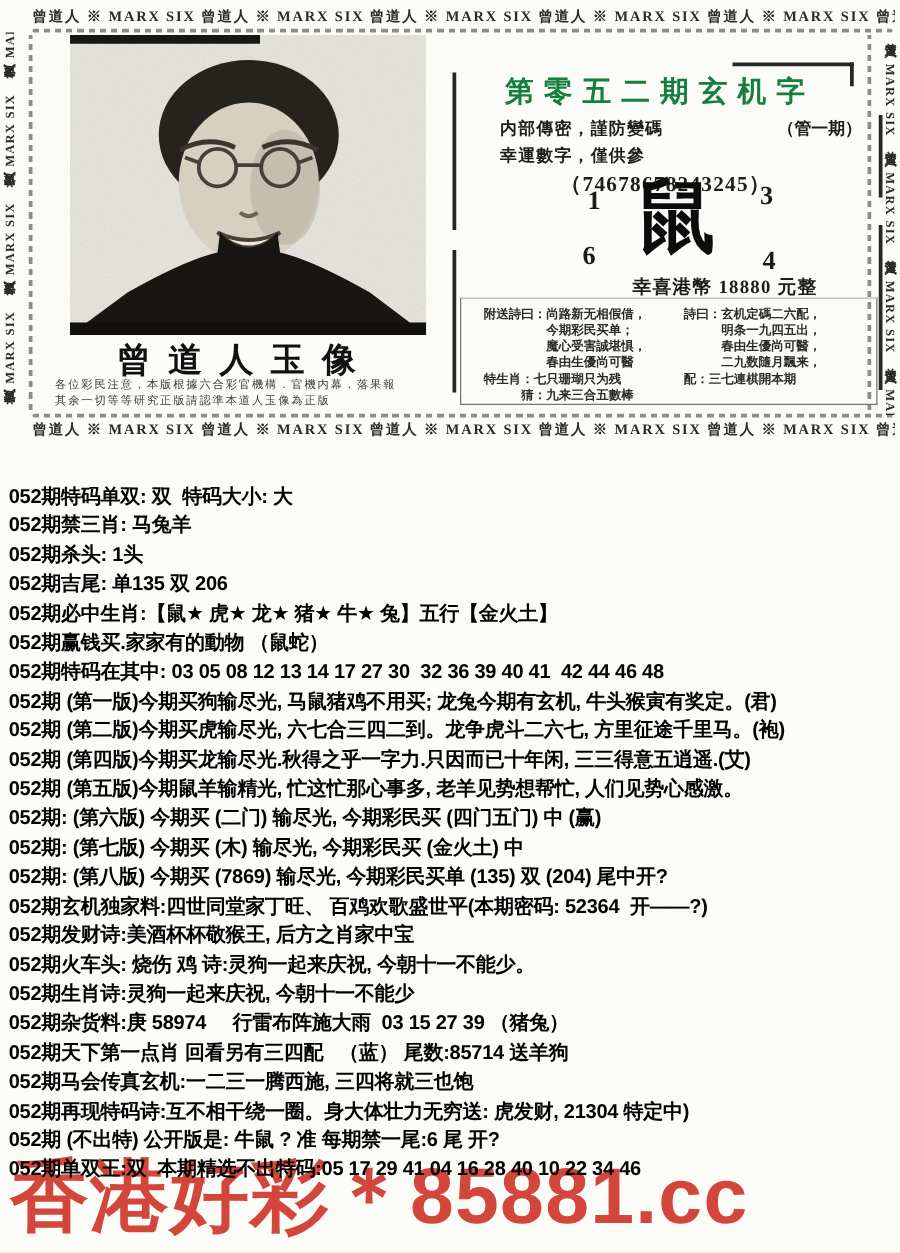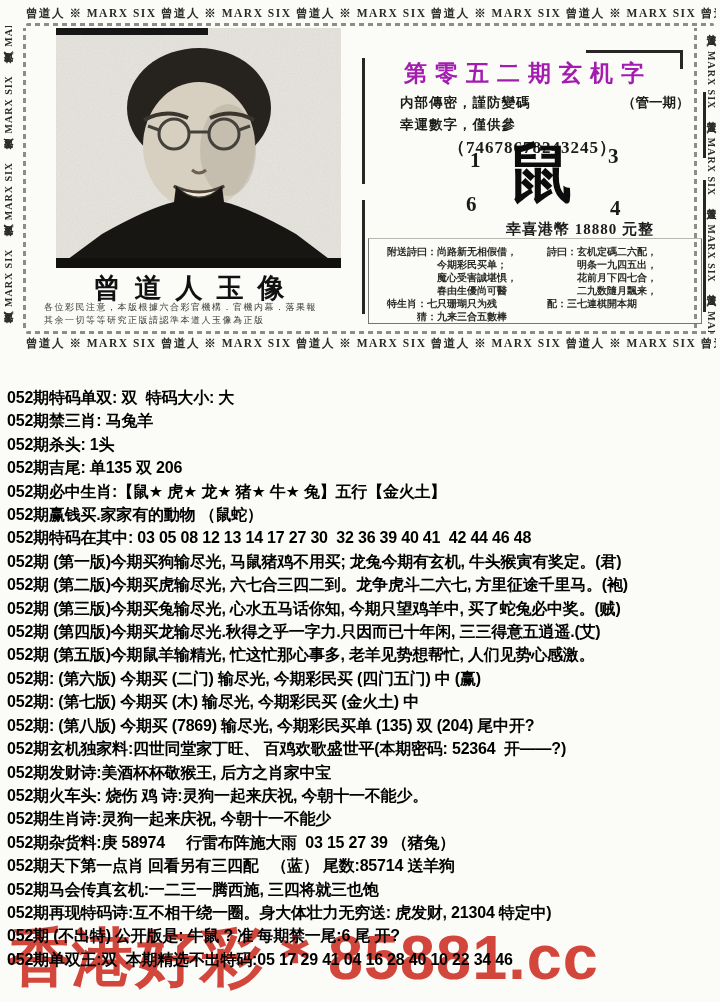--- a/index.html
+++ b/index.html
@@ -57,21 +57,21 @@
 
   
   .panel-vline{position:absolute; width:3px; background:#262624;}
   .panel-bracket{
     position:absolute; left:586px; top:50px; width:94px; height:16px;
     border-top:3px solid #262624; border-right:3px solid #262624;
   }
   .panel-title{
     position:absolute; left:378px; top:58px; width:300px; text-align:center;
     font-family:"Liberation Serif","DejaVu Serif",serif;
-    font-weight:700; font-size:23px; letter-spacing:8px; color:#a21caf;
+    font-weight:700; font-size:23px; letter-spacing:8px; color:#15803d;
     white-space:nowrap;
   }
   .panel-row{
     position:absolute; font-family:"Liberation Serif","DejaVu Serif",serif;
     font-weight:700; color:#1c1c1a; white-space:nowrap;padding-left:20px;
   }
   .panel-sub-left{left:380px; top:94px; font-size:13.5px; letter-spacing:1px;}
   .panel-sub-right{left:602px; top:94px; font-size:13.5px;}
   .panel-lucky{left:380px; top:116px; font-size:13.5px; letter-spacing:1px;}
   .panel-code{left:428px; top:136px; font-size:17px; letter-spacing:1px;}
@@ -192,37 +192,36 @@
       <div><span class="poem-label">附送詩曰：</span><span>尚路新无相假借，</span></div>
       <div class="poem-indent">今期彩民买单；</div>
       <div class="poem-indent">魔心受害誠堪惧，</div>
       <div class="poem-indent">春由生優尚可醫</div>
       <div>特生肖：七只珊瑚只为残</div>
       <div class="poem-indent2">猜：九来三合五數棒</div>
     </div>
     <div class="poem-col poem-right">
       <div><span class="poem-label">詩曰：</span><span>玄机定碼二六配，</span></div>
       <div class="poem-indent2">明条一九四五出，</div>
-      <div class="poem-indent2">花前月下四七合，</div>
+      <div class="poem-indent2">春由生優尚可醫，</div>
       <div class="poem-indent2">二九数隨月飄来，</div>
       <div>配：三七連棋開本期</div>
     </div>
   </div>
 
   <div class="body-lines">
     <div class="body-line">052期特码单双: 双  特码大小: 大</div>
     <div class="body-line">052期禁三肖: 马兔羊</div>
     <div class="body-line">052期杀头: 1头</div>
     <div class="body-line">052期吉尾: 单135 双 206</div>
     <div class="body-line">052期必中生肖:【鼠★ 虎★ 龙★ 猪★ 牛★ 兔】五行【金火土】</div>
     <div class="body-line">052期赢钱买.家家有的動物 （鼠蛇）</div>
     <div class="body-line">052期特码在其中: 03 05 08 12 13 14 17 27 30  32 36 39 40 41  42 44 46 48</div>
     <div class="body-line">052期 (第一版)今期买狗输尽光, 马鼠猪鸡不用买; 龙兔今期有玄机, 牛头猴寅有奖定。(君)</div>
     <div class="body-line">052期 (第二版)今期买虎输尽光, 六七合三四二到。龙争虎斗二六七, 方里征途千里马。(袍)</div>
-    <div class="body-line">052期 (第三版)今期买兔输尽光, 心水五马话你知, 今期只望鸡羊中, 买了蛇兔必中奖。(贼)</div>
     <div class="body-line">052期 (第四版)今期买龙输尽光.秋得之乎一字力.只因而已十年闲, 三三得意五逍遥.(艾)</div>
     <div class="body-line">052期 (第五版)今期鼠羊输精光, 忙这忙那心事多, 老羊见势想帮忙, 人们见势心感激。</div>
     <div class="body-line">052期: (第六版) 今期买 (二门) 输尽光, 今期彩民买 (四门五门) 中 (赢)</div>
     <div class="body-line">052期: (第七版) 今期买 (木) 输尽光, 今期彩民买 (金火土) 中</div>
     <div class="body-line">052期: (第八版) 今期买 (7869) 输尽光, 今期彩民买单 (135) 双 (204) 尾中开?</div>
     <div class="body-line">052期玄机独家料:四世同堂家丁旺、 百鸡欢歌盛世平(本期密码: 52364  开——?)</div>
     <div class="body-line">052期发财诗:美酒杯杯敬猴王, 后方之肖家中宝</div>
     <div class="body-line">052期火车头: 烧伤 鸡 诗:灵狗一起来庆祝, 今朝十一不能少。</div>
     <div class="body-line">052期生肖诗:灵狗一起来庆祝, 今朝十一不能少</div>
     <div class="body-line">052期杂货料:庚 58974     行雷布阵施大雨  03 15 27 39 （猪兔）</div>

